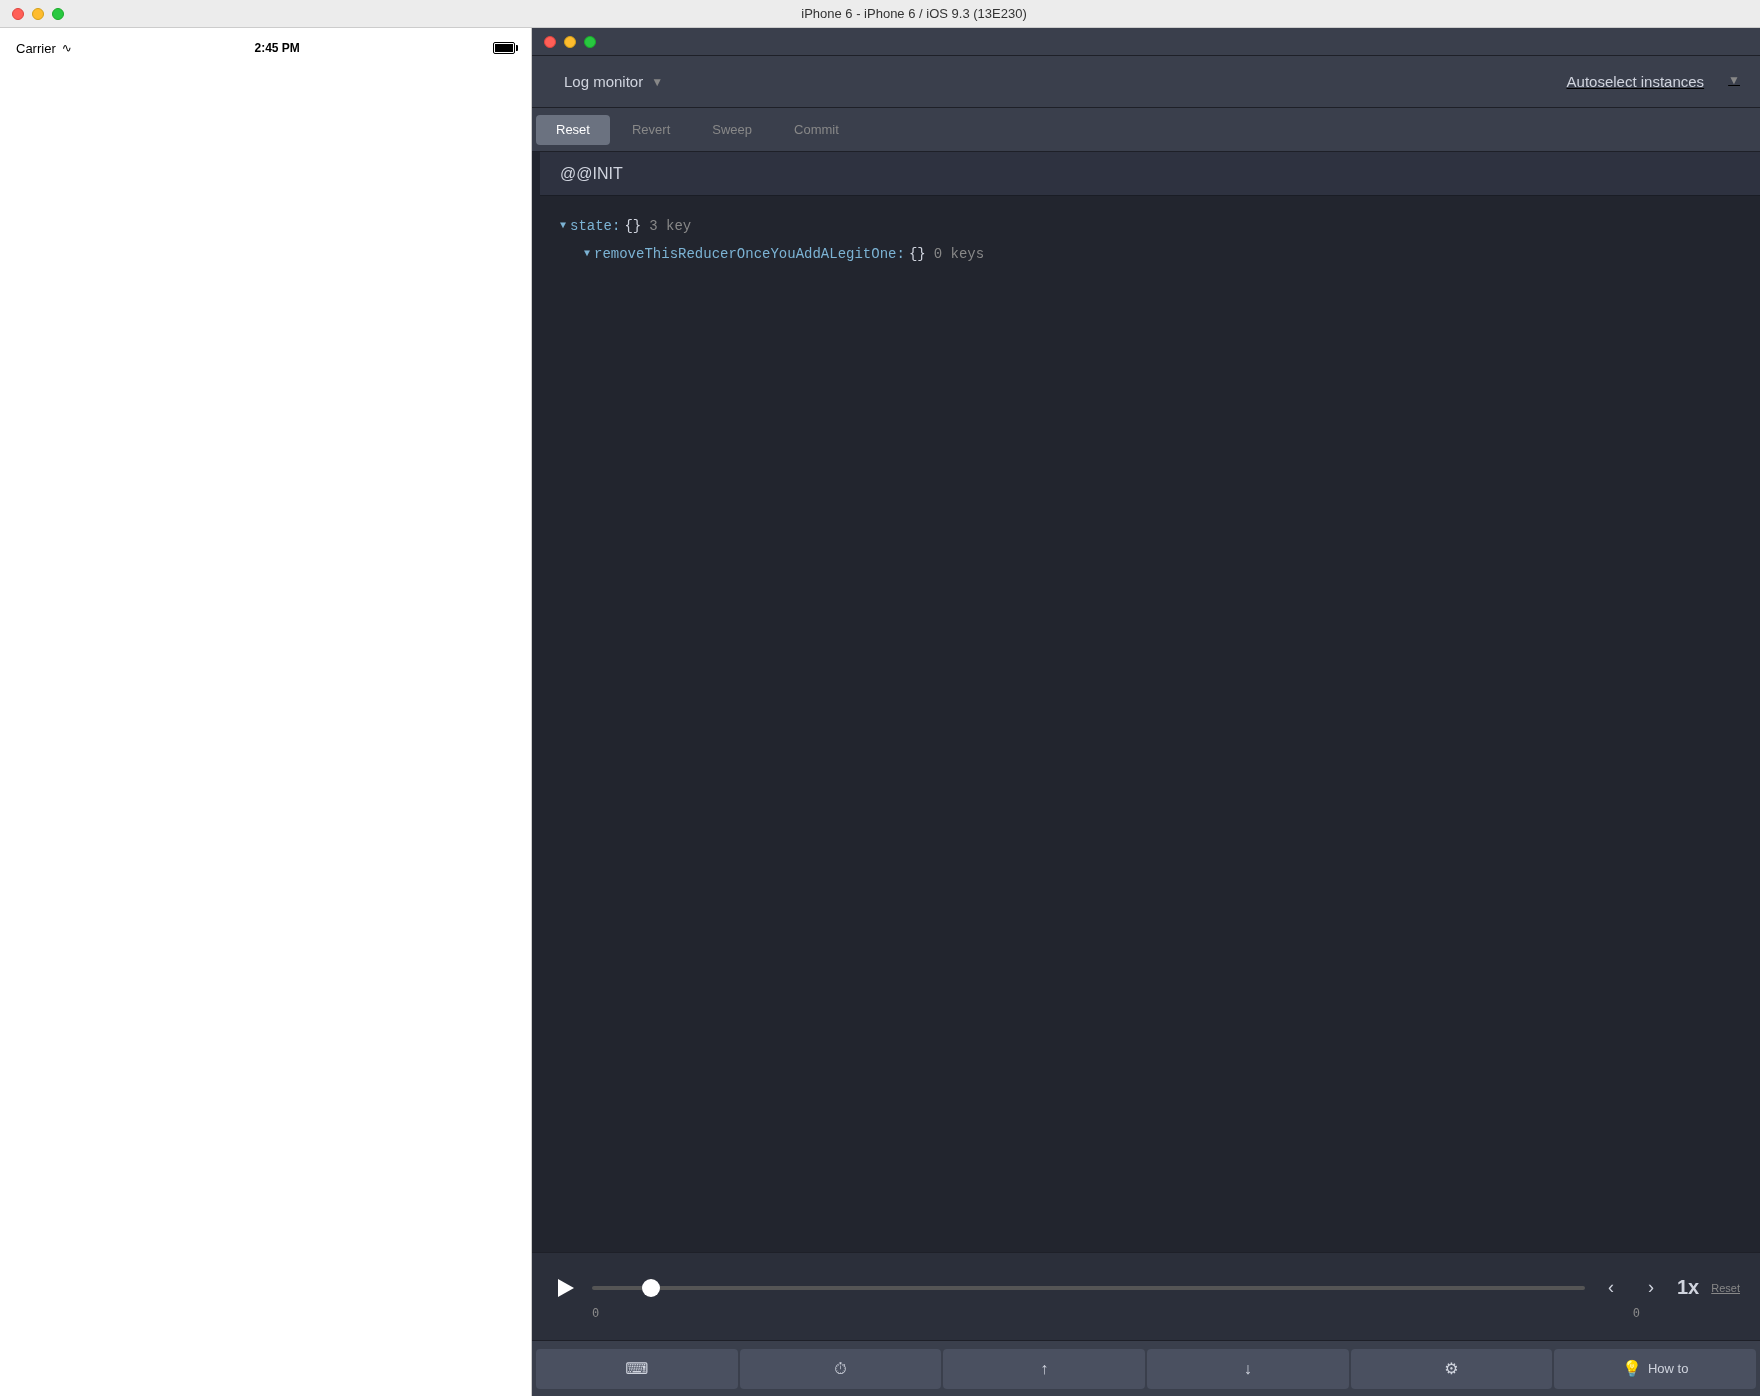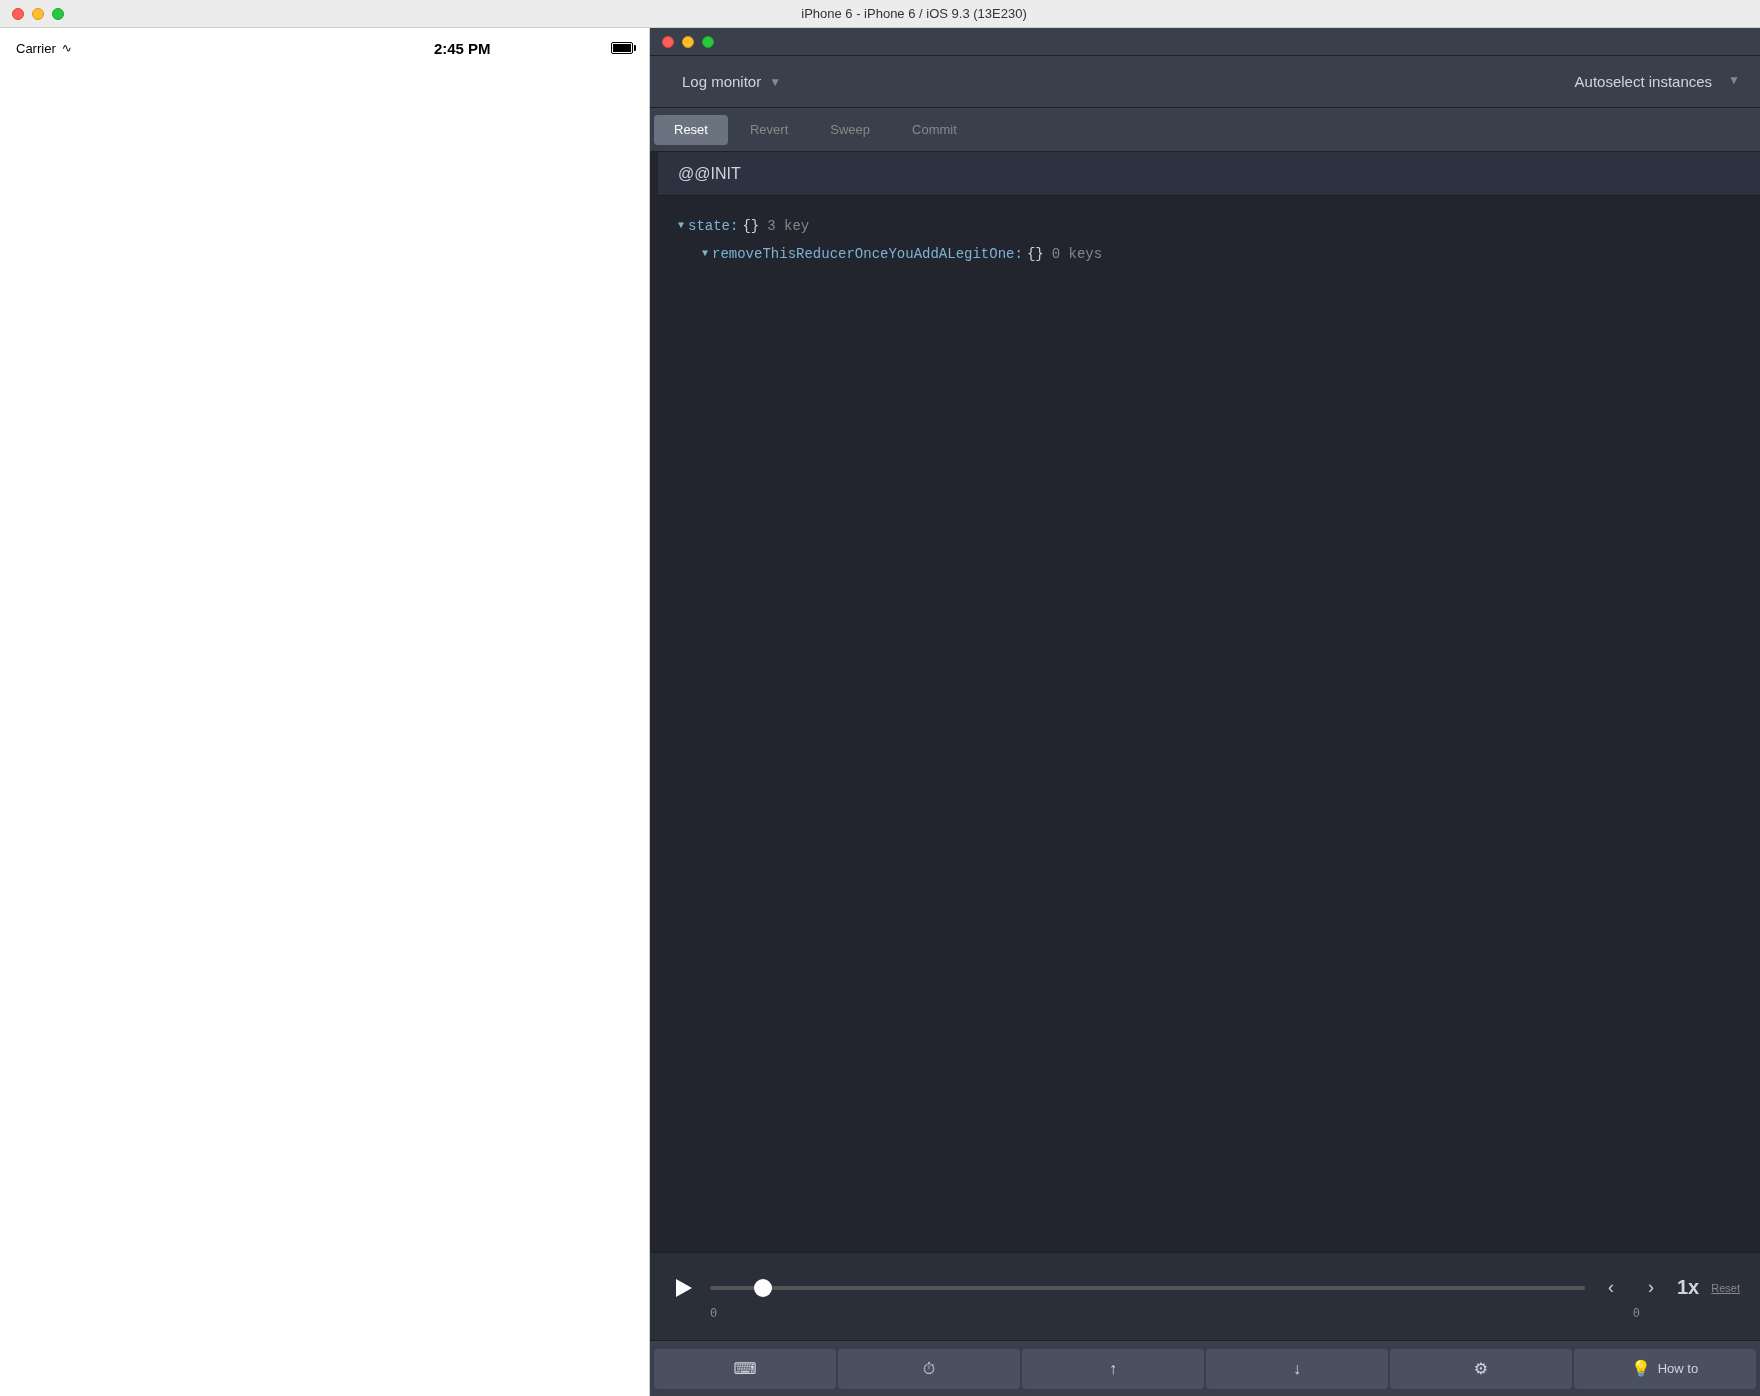--- a/index.html
+++ b/index.html
@@ -44,21 +44,21 @@
 
     
     .main-content {
       display: flex;
       flex: 1;
       overflow: hidden;
     }
 
     
     .simulator-panel {
-      width: 650px;
+      width: 532px;
       flex-shrink: 0;
       background: #f0f0f0;
       border-right: 1px solid #ccc;
       display: flex;
       flex-direction: column;
     }
     .simulator-status-bar {
       height: 40px;
       background: white;
       display: flex;
@@ -68,22 +68,22 @@
       color: #000;
     }
     .sim-left-status {
       display: flex;
       align-items: center;
       gap: 6px;
       flex: 1;
     }
     .sim-time {
       flex: 1;
-      text-align: center;
-      font-size: 15px;
+      text-align: left;
+      font-size: 12px;
       font-weight: 600;
     }
     .sim-right-status {
       display: flex;
       align-items: center;
       gap: 4px;
     }
     .battery-icon {
       width: 22px;
       height: 12px;
@@ -163,21 +163,22 @@
       color: #888;
       font-size: 12px;
       cursor: pointer;
     }
     .toolbar-separator {
       flex: 1;
     }
     .toolbar-right {
       display: flex;
       align-items: flex-start;
-      gap: 16px;
+      gap: 24px;
+      text-decoration: underline;
     }
 
     
     .action-buttons {
       height: 44px;
       background: #3a3f4c;
       display: flex;
       align-items: center;
       padding: 0 4px;
       border-bottom: 1px solid #1e2028;

